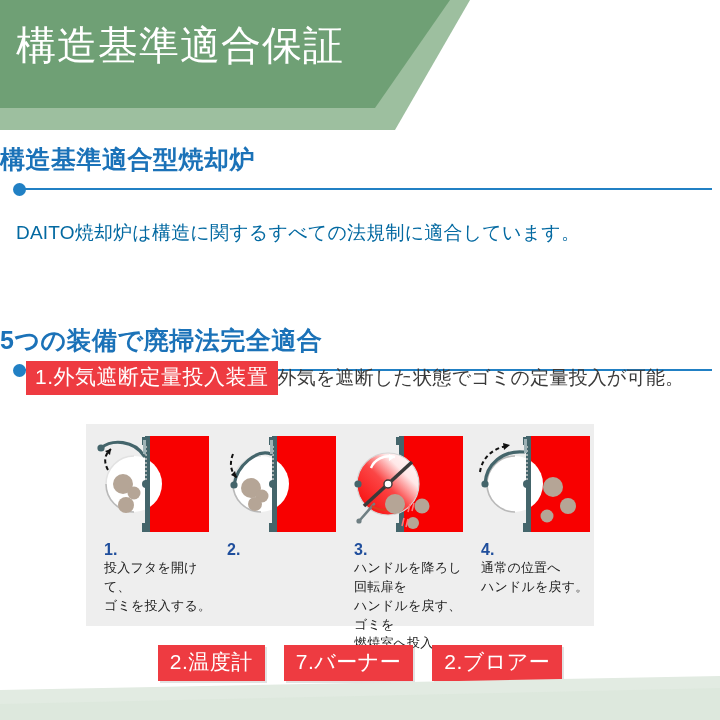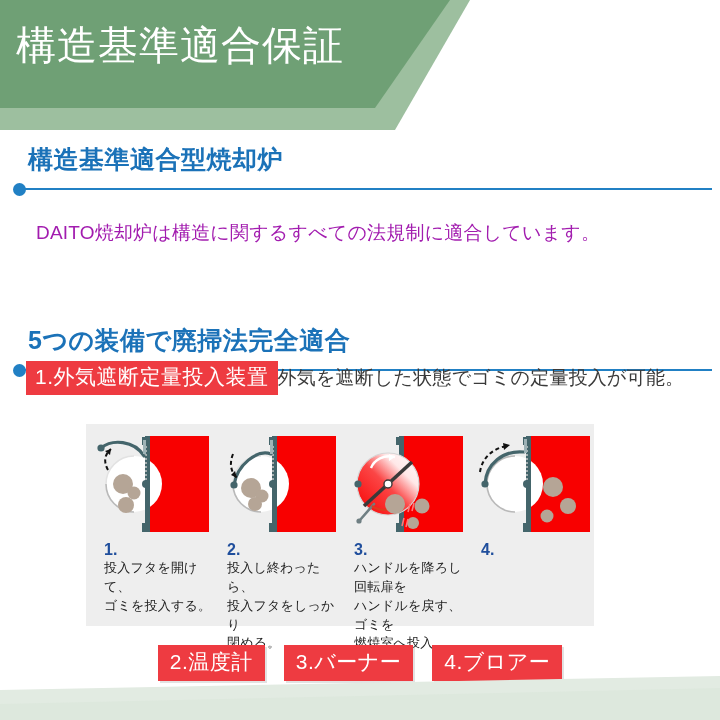--- a/index.html
+++ b/index.html
@@ -24,33 +24,32 @@
 
   
   .bottom-wave{position:absolute;left:0;bottom:0;width:720px;height:60px;overflow:hidden;}
   .bottom-wave svg{position:absolute;left:0;bottom:0;}
 
   
   .section{position:absolute;left:0;width:720px;}
   .sec-head{
     font-size:25px;font-weight:bold;color:#1b72b8;
     letter-spacing:0.5px;white-space:nowrap;
-    padding-left:28px;
   }
   .rule-wrap{position:relative;height:14px;margin-top:6px;}
   .rule-line{
     position:absolute;left:24px;right:8px;top:6px;height:2px;
     background:#2180c4;
   }
   .rule-dot{
     position:absolute;left:13px;top:1px;width:13px;height:13px;
     border-radius:50%;background:#2180c4;
   }
   .sec-body{
-    font-size:19px;color:#a21caf;padding-left:36px;
+    font-size:19px;color:#0369a1;padding-left:16px;
     letter-spacing:0.2px;white-space:nowrap;
   }
 
   
   .badge-row{position:absolute;left:0;top:361px;width:720px;display:flex;align-items:center;}
   .badge{
     background:#ee3b41;color:#ffffff;
     font-size:21px;font-weight:500;
     padding:4px 9px 6px 9px;
     margin-left:26px;
@@ -190,23 +189,20 @@
             <circle cx="21" cy="53" r="3.6" fill="#44656b"></circle>
             <rect x="57" y="8" width="3" height="14" fill="#9fb3b7"></rect>
             <path d="M20 22 C16 32 18 40 24 46" fill="none" stroke="#111111" stroke-width="2" stroke-dasharray="4,3"></path>
             <polygon points="24,46 18,43 22,39" fill="#111111"></polygon>
             <circle cx="38" cy="56" r="10" fill="#b5a596"></circle>
             <circle cx="49" cy="64" r="6.5" fill="#b5a596"></circle>
             <circle cx="42" cy="72" r="7" fill="#b5a596"></circle>
           </svg>
         </div>
         <div class="step-num">2.</div>
-        <div class="step-cap">投入し終わったら、
-投入フタをしっかり
-閉める。</div>
       </div>
 
       <div class="step step3">
         <div class="step-art">
           <svg width="127" height="104" viewBox="0 0 127 104" xmlns="http://www.w3.org/2000/svg">
             <defs>
               <linearGradient id="g3" x1="0" y1="1" x2="1" y2="0">
                 <stop offset="0%" stop-color="#f80000"></stop>
                 <stop offset="48%" stop-color="#fb4646"></stop>
                 <stop offset="72%" stop-color="#ffe8e8"></stop>
@@ -270,29 +266,31 @@
             <rect x="57" y="7" width="3" height="14" fill="#9fb3b7"></rect>
             <path d="M13 40 C15 26 26 16 40 14" fill="none" stroke="#111111" stroke-width="2" stroke-dasharray="4,3"></path>
             <polygon points="43,13 36,11 37,18" fill="#111111"></polygon>
 
             <circle cx="86" cy="55" r="10" fill="#b5a596"></circle>
             <circle cx="101" cy="74" r="8" fill="#b5a596"></circle>
             <circle cx="80" cy="84" r="6.5" fill="#b5a596"></circle>
           </svg>
         </div>
         <div class="step-num">4.</div>
+        <div class="step-cap">通常の位置へ
+ ハンドルを戻す。</div>
       </div>
 
     </div>
   </div>
 
   <div class="tabs">
     <div class="tab">2.温度計</div>
-    <div class="tab">3.バーナー</div>
-    <div class="tab">4.ブロアー</div>
+    <div class="tab">7.バーナー</div>
+    <div class="tab">2.ブロアー</div>
   </div>
 
   <div class="bottom-wave">
     <svg width="720" height="60" viewBox="0 0 720 60" xmlns="http://www.w3.org/2000/svg">
       <polygon points="0,30 720,16 720,60 0,60" fill="#e2ebe2"></polygon>
       <polygon points="0,44 720,28 720,60 0,60" fill="#dde8dd"></polygon>
     </svg>
   </div>
 
 </div>

